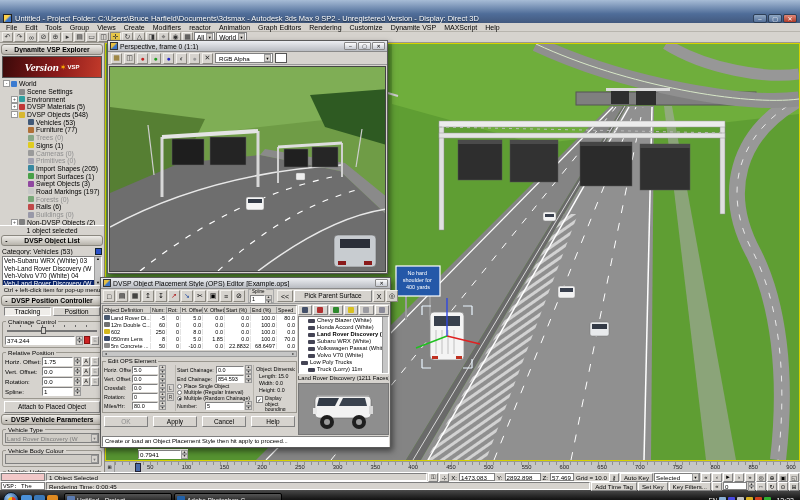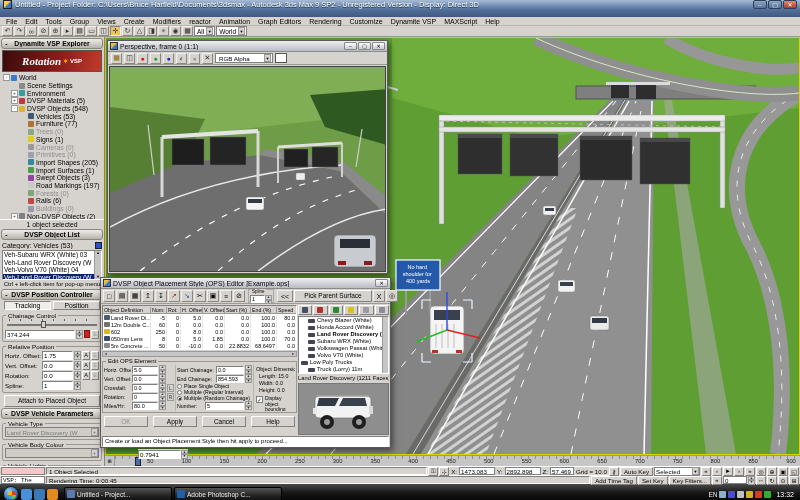--- a/index.html
+++ b/index.html
@@ -1,21 +1,21 @@
 <!DOCTYPE html>
 <html><head>
 <meta charset="utf-8">
 <style>
 *{margin:0;padding:0;box-sizing:border-box}
 html,body{width:800px;height:500px;overflow:hidden}
 body{font-family:"Liberation Sans",sans-serif;font-size:7px;color:#000;background:#000}
 .app{position:relative;width:800px;height:500px;background:#d6d3ce;overflow:hidden}
 
 
-.titlebar{height:17px;background:linear-gradient(#a7bcd6,#4f6d99 60%,#42597e);display:flex;align-items:flex-start;padding:0 3px;color:#fff}
+.titlebar{height:23px;background:linear-gradient(#a7bcd6,#4f6d99 60%,#42597e);display:flex;align-items:flex-end;padding:0 3px;color:#fff}
 .appico{width:9px;height:9px;background:linear-gradient(135deg,#ffd24a 40%,#3a74c8 60%);border:1px solid #222;margin-right:3px;flex:none}
 .ttext{flex:1;font-size:7.5px;white-space:nowrap;overflow:hidden;text-shadow:0 1px 1px #123}
 .winbtns{display:flex;gap:1px;flex:none}
 .winbtn{width:14px;height:9px;font-size:6px;line-height:8px;text-align:center;color:#fff;background:linear-gradient(#8ea6c2,#56719a);border:1px solid #2d3f58;border-radius:2px}
 .winbtn.close{background:linear-gradient(#e08a7a,#b03a28)}
 .menubar{height:9px;display:flex;align-items:center;padding-left:2px;background:#d6d3ce;border-bottom:1px solid #b8b5ae}
 .menu{padding:0 4px;font-size:7px;white-space:nowrap}
 .toolbar{height:11px;display:flex;align-items:center;gap:1px;padding:0 2px;background:#d6d3ce;border-bottom:1px solid #9a978f}
 .ico{width:11px;height:10px;display:flex;align-items:center;justify-content:center;font-size:7px;color:#333;background:#d6d3ce;border:1px solid;border-color:#f2f0ec #8a877f #8a877f #f2f0ec;flex:none}
 .ico.on{background:#e8c84a;border-color:#8a877f #f2f0ec #f2f0ec #8a877f}
@@ -271,21 +271,21 @@
 
   <div class="main">
 
     <div class="leftpanel">
 
       <div class="hdr">
         <span class="minus">-</span>
         <span class="htxt">Dynamite VSP Explorer</span>
       </div>
       <div class="logo">
-        <span class="lmain">Rotation</span>
+        <span class="lmain">Version</span>
         <span class="lstar">✶</span>
         <span class="lsub">VSP</span>
       </div>
 
       <div class="tree">
 
       <div class="titem">
             <span class="texp">-</span>
             <span class="tico" style="background: rgb(58, 122, 208);"></span>
             <span class="tlbl">World</span>

